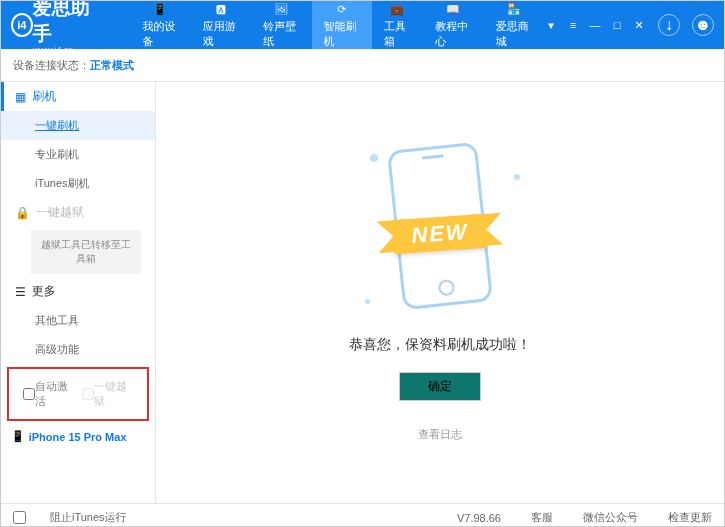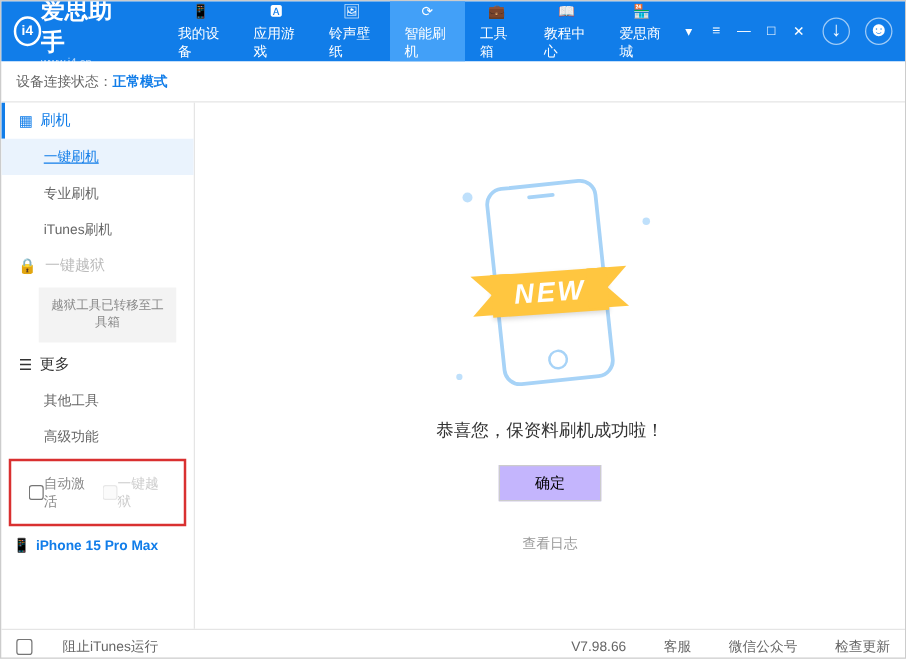--- a/index.html
+++ b/index.html
@@ -39,21 +39,21 @@
 .phone { position: absolute; left: 50%; top: 46%; transform: translate(-50%,-50%) rotate(-6deg); width: 90px; height: 160px; background: #fff; border: 3px solid #a7d3f7; border-radius: 14px; }
 .phone::before { content:''; position:absolute; top: 6px; left: 50%; transform: translateX(-50%); width: 22px; height: 3px; background:#a7d3f7; border-radius: 2px; }
 .phone::after { content:''; position:absolute; bottom: 7px; left: 50%; transform: translateX(-50%); width: 12px; height: 12px; border: 2px solid #a7d3f7; border-radius: 50%; }
 .badge-new { position: absolute; left: 50%; top: 50%; transform: translate(-50%,-50%) rotate(-4deg); background: #ffc640; color: #fff; font-weight: bold; font-size: 22px; padding: 4px 18px; letter-spacing: 2px; font-style: italic; box-shadow: 0 2px 4px rgba(0,0,0,0.15); }
 .badge-new::before, .badge-new::after { content:''; position:absolute; top:0; width:0; height:0; border: 16px solid #ffc640; }
 .badge-new::before { left:-16px; border-left-color: transparent; }
 .badge-new::after { right:-16px; border-right-color: transparent; }
 .burst { position:absolute; background:#bfe0fb; border-radius:50%; }
 .b1{ width:8px;height:8px;top:10px;left:30px;} .b2{width:6px;height:6px;top:30px;right:20px;} .b3{width:5px;height:5px;bottom:20px;left:25px;}
 .success-text { font-size: 14px; color: #333; margin-bottom: 18px; }
-.confirm-btn { padding: 5px 28px; border: 1px solid #ccc; background: #c4b5fd; font-size: 12px; cursor: pointer; margin-bottom: 14px; }
+.confirm-btn { padding: 5px 28px; border: 1px solid #ccc; background: #0f766e; font-size: 12px; cursor: pointer; margin-bottom: 14px; }
 .log-link { font-size: 11px; color: #999; cursor: pointer; margin-top: 12px; }
 
 .bottombar { height: 28px; border-top: 1px solid #e5e5e5; display: flex; align-items: center; padding: 0 12px; font-size: 11px; color: #666; gap: 24px; }
 .bottombar .sep { flex: 1; }
 .bottombar .link { cursor: pointer; margin-left: 6px; }
 </style>
 </head>
 <body>
 
 <div class="titlebar">

